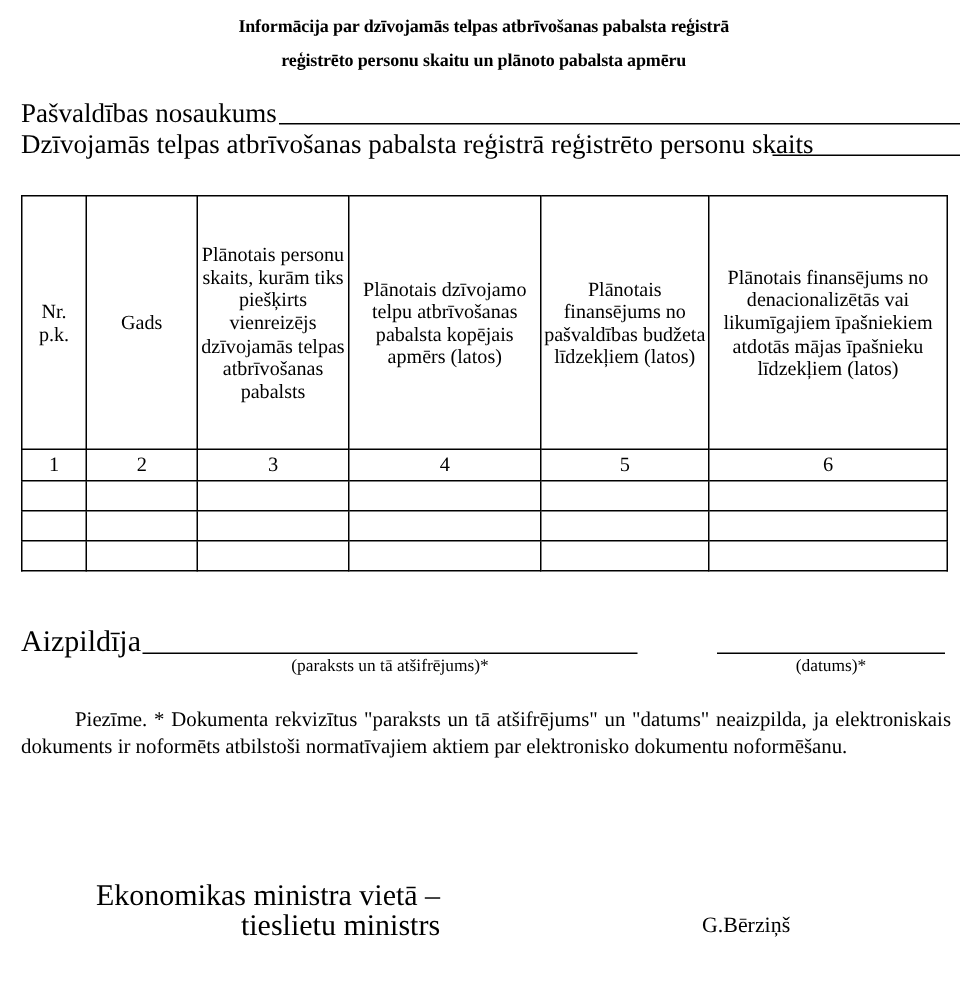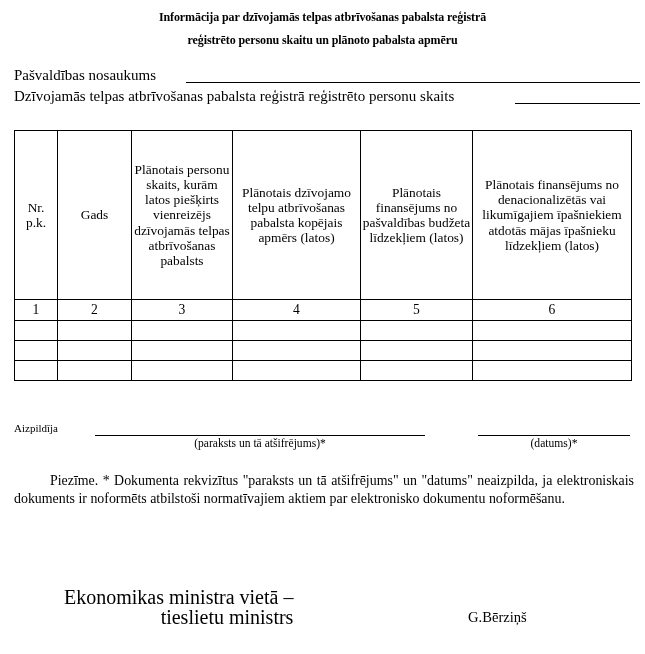--- a/index.html
+++ b/index.html
@@ -26,21 +26,21 @@
     font-weight: bold;
     font-size: 12px;
     line-height: 22.5px;
     letter-spacing: -0.1px;
   }
   .doc-title .title-line { display: block; }
 
   
   .field-row {
     position: absolute;
-    font-size: 15px;
+    font-size: 18px;
     line-height: 16px;
     white-space: nowrap;
     text-align: center;
   }
   #field-municipality { left: 14px; top: 67px; }
   #field-persons      { left: 14px; top: 88px; }
 
   .rule {
     position: absolute;
     border-bottom: 1px solid #000;
@@ -93,21 +93,21 @@
   col.c3 { width: 101px; }
   col.c4 { width: 128px; }
   col.c5 { width: 112px; }
   col.c6 { width: 159px; }
 
   
   #label-aizpildija {
     position: absolute;
     left: 14px;
     top: 420px;
-    font-size: 11px;
+    font-size: 20px;
     line-height: 16px;
   }
   #rule-signature { left: 95px;  top: 435px; width: 330px; }
   #rule-date      { left: 478px; top: 435px; width: 152px; }
 
   .sig-caption {
     position: absolute;
     top: 437px;
     text-align: center;
     font-size: 11.6px;
@@ -167,21 +167,21 @@
       <col class="c3">
       <col class="c4">
       <col class="c5">
       <col class="c6">
   </colgroup>
   <thead>
     <tr>
       <th class="hdr-cell" style="white-space:pre-line">Nr.
 p.k.</th>
       <th class="hdr-cell">Gads</th>
-      <th class="hdr-cell">Plānotais personu skaits, kurām latos piešķirts vienreizējs dzīvojamās telpas atbrīvošanas pabalsts</th>
+      <th class="hdr-cell">Plānotais personu skaits, kurām tiks piešķirts vienreizējs dzīvojamās telpas atbrīvošanas pabalsts</th>
       <th class="hdr-cell">Plānotais dzīvojamo telpu atbrīvošanas pabalsta kopējais apmērs (latos)</th>
       <th class="hdr-cell">Plānotais finansējums no pašvaldības budžeta līdzekļiem (latos)</th>
       <th class="hdr-cell">Plānotais finansējums no denacionalizētās vai likumīgajiem īpašniekiem atdotās mājas īpašnieku līdzekļiem (latos)</th>
     </tr>
   </thead>
   <tbody>
     <tr>
       <td class="numrow-cell">1</td>
       <td class="numrow-cell">2</td>
       <td class="numrow-cell">3</td>

